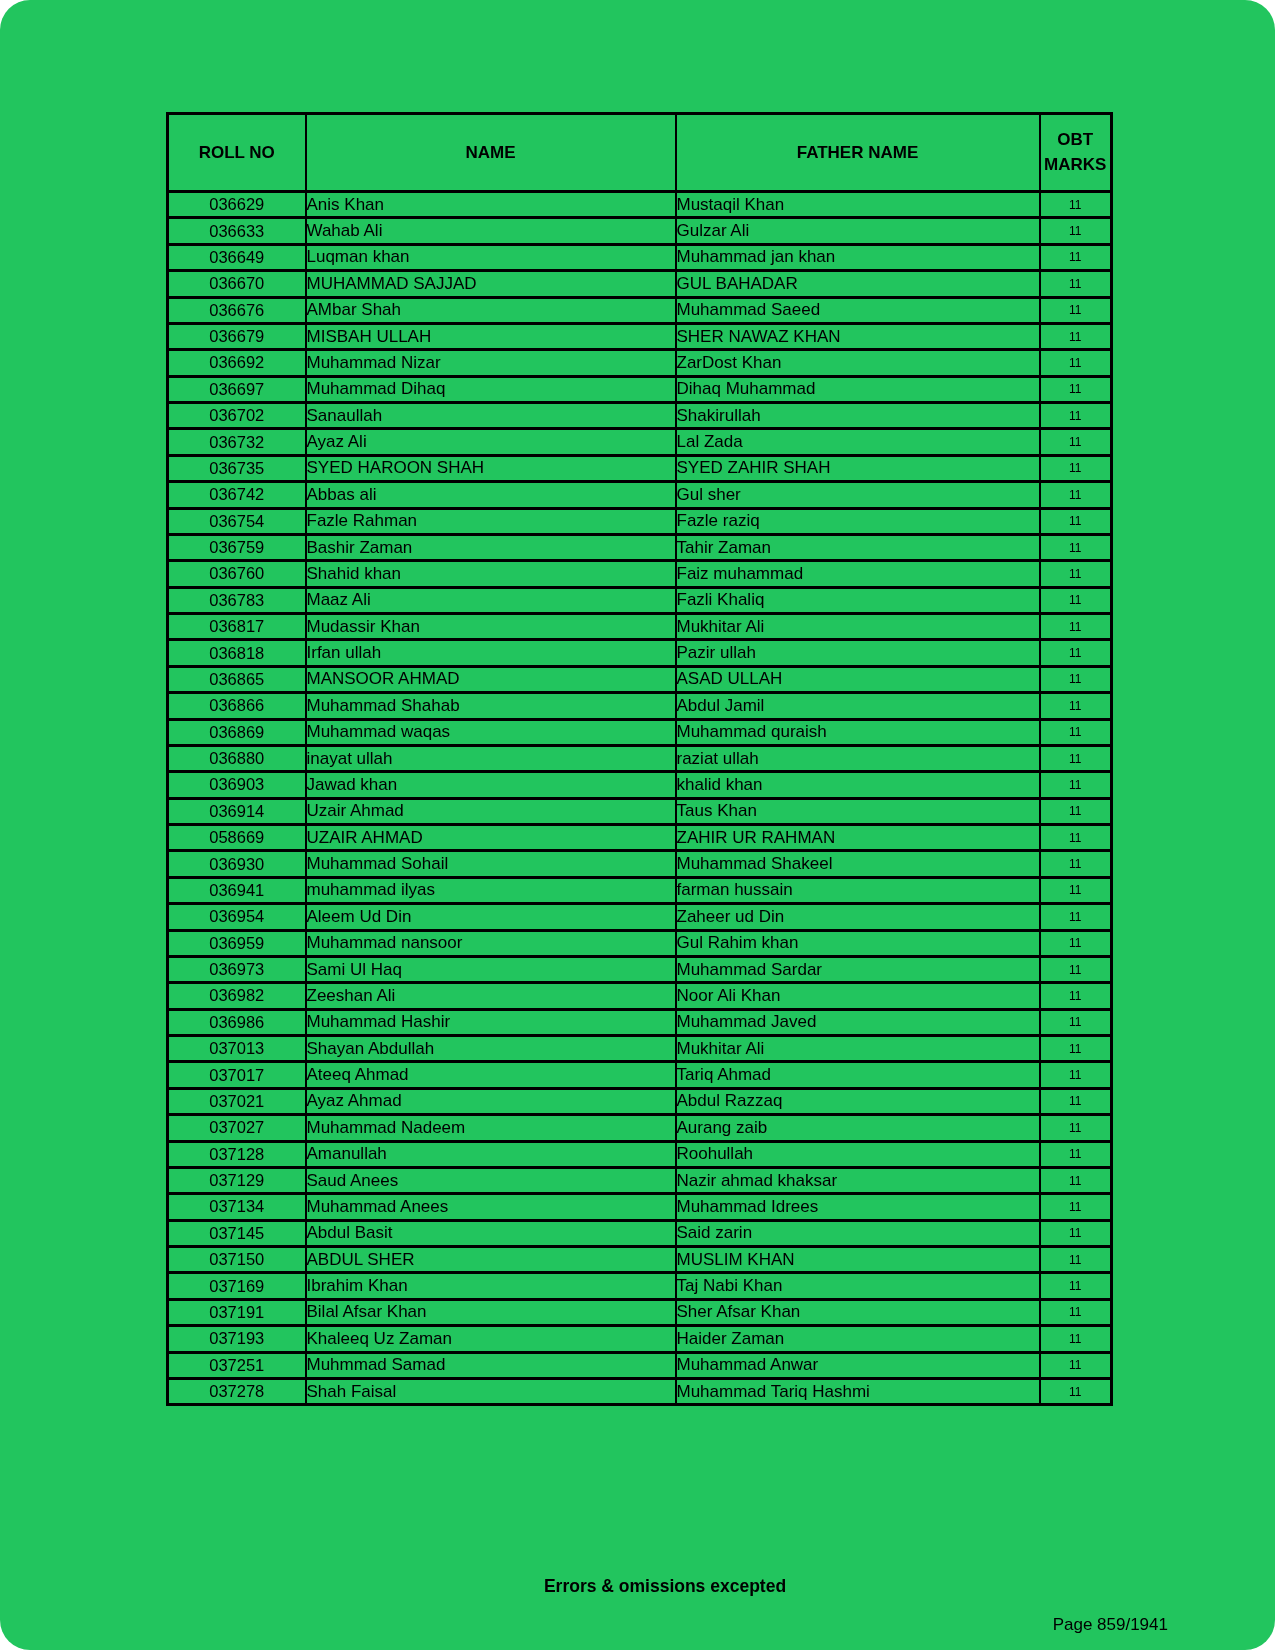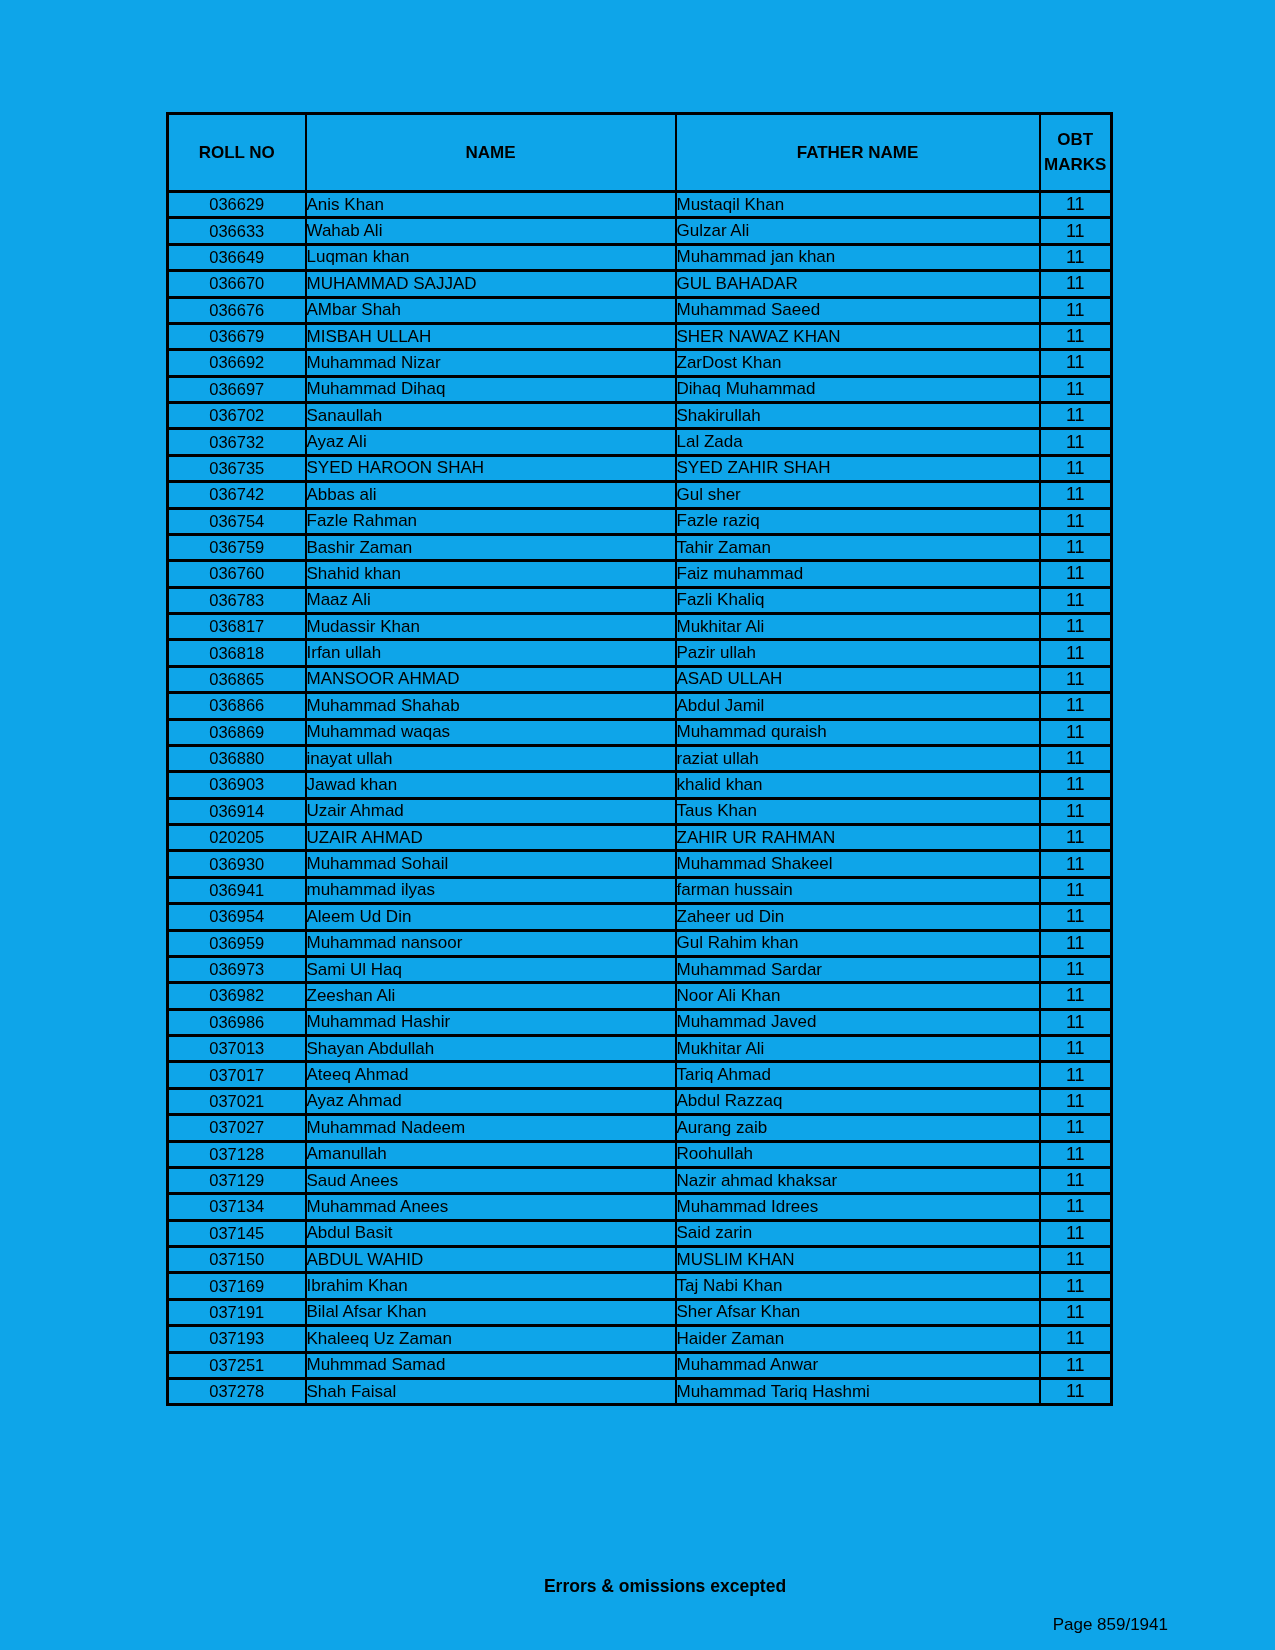--- a/index.html
+++ b/index.html
@@ -10,21 +10,22 @@
     width: 1275px;
     height: 1650px;
     position: relative;
     background: #ffffff;
     font-family: "Liberation Sans", sans-serif;
     color: #000000;
   }
   .page {
     position: absolute;
     inset: 0;
-    background: #0ea5e9;
+    background: #22c55e;
+    border-radius: 30px;
   }
   table.results {
     position: absolute;
     left: 166px;
     top: 112px;
     width: 944px;
     border-collapse: collapse;
     table-layout: fixed;
     border: 3px solid #000000;
   }
@@ -67,21 +68,21 @@
     font-size: 16.5px;
   }
   td.name, td.father {
     text-align: left;
     padding-left: 5px;
     font-size: 17px;
     white-space: nowrap;
   }
   td.marks {
     text-align: center;
-    font-size: 18px;
+    font-size: 12px;
   }
   .footer-note {
     position: absolute;
     left: 665px;
     top: 1576px;
     transform: translateX(-50%);
     font-size: 17.5px;
     font-weight: bold;
     white-space: nowrap;
   }
@@ -280,21 +281,21 @@
         </tr>
 
         <tr>
           <td class="roll">036914</td>
           <td class="name">Uzair Ahmad</td>
           <td class="father">Taus Khan</td>
           <td class="marks">11</td>
         </tr>
 
         <tr>
-          <td class="roll">020205</td>
+          <td class="roll">058669</td>
           <td class="name">UZAIR AHMAD</td>
           <td class="father">ZAHIR UR RAHMAN</td>
           <td class="marks">11</td>
         </tr>
 
         <tr>
           <td class="roll">036930</td>
           <td class="name">Muhammad Sohail</td>
           <td class="father">Muhammad Shakeel</td>
           <td class="marks">11</td>
@@ -393,21 +394,21 @@
 
         <tr>
           <td class="roll">037145</td>
           <td class="name">Abdul Basit</td>
           <td class="father">Said zarin</td>
           <td class="marks">11</td>
         </tr>
 
         <tr>
           <td class="roll">037150</td>
-          <td class="name">ABDUL WAHID</td>
+          <td class="name">ABDUL SHER</td>
           <td class="father">MUSLIM KHAN</td>
           <td class="marks">11</td>
         </tr>
 
         <tr>
           <td class="roll">037169</td>
           <td class="name">Ibrahim Khan</td>
           <td class="father">Taj Nabi Khan</td>
           <td class="marks">11</td>
         </tr>

